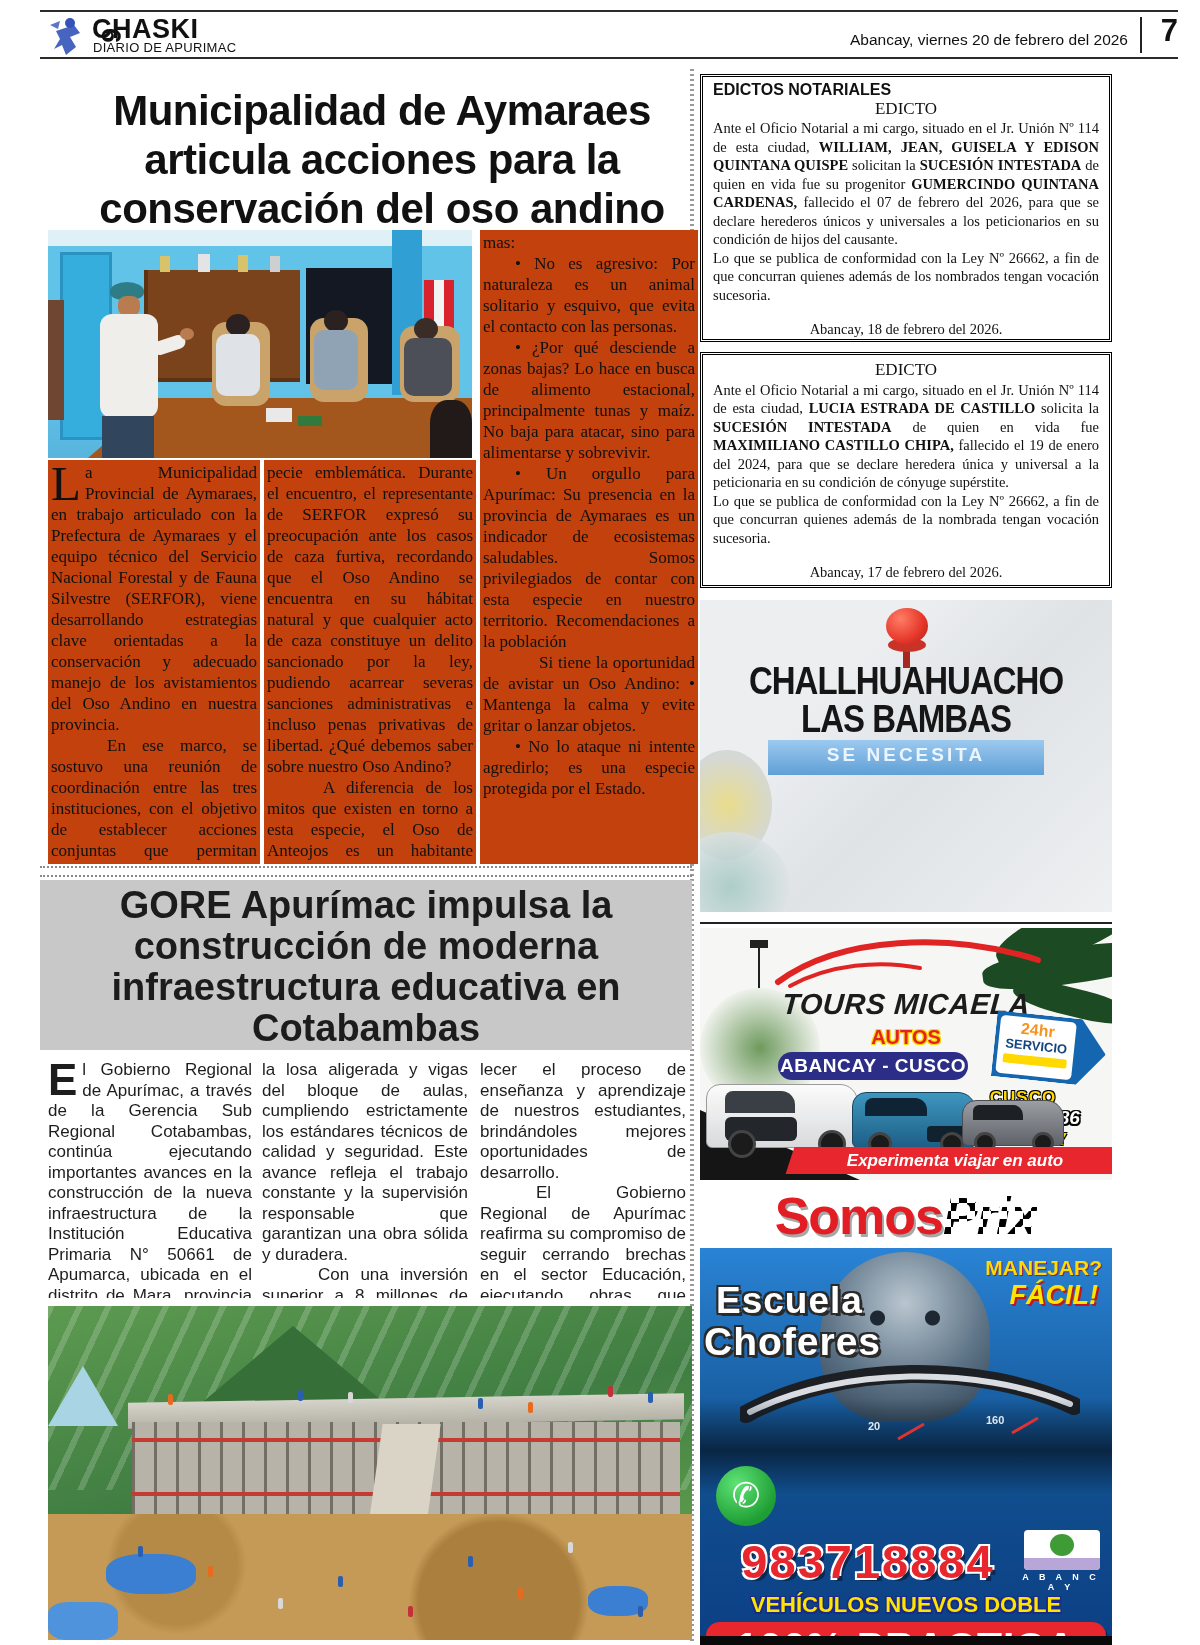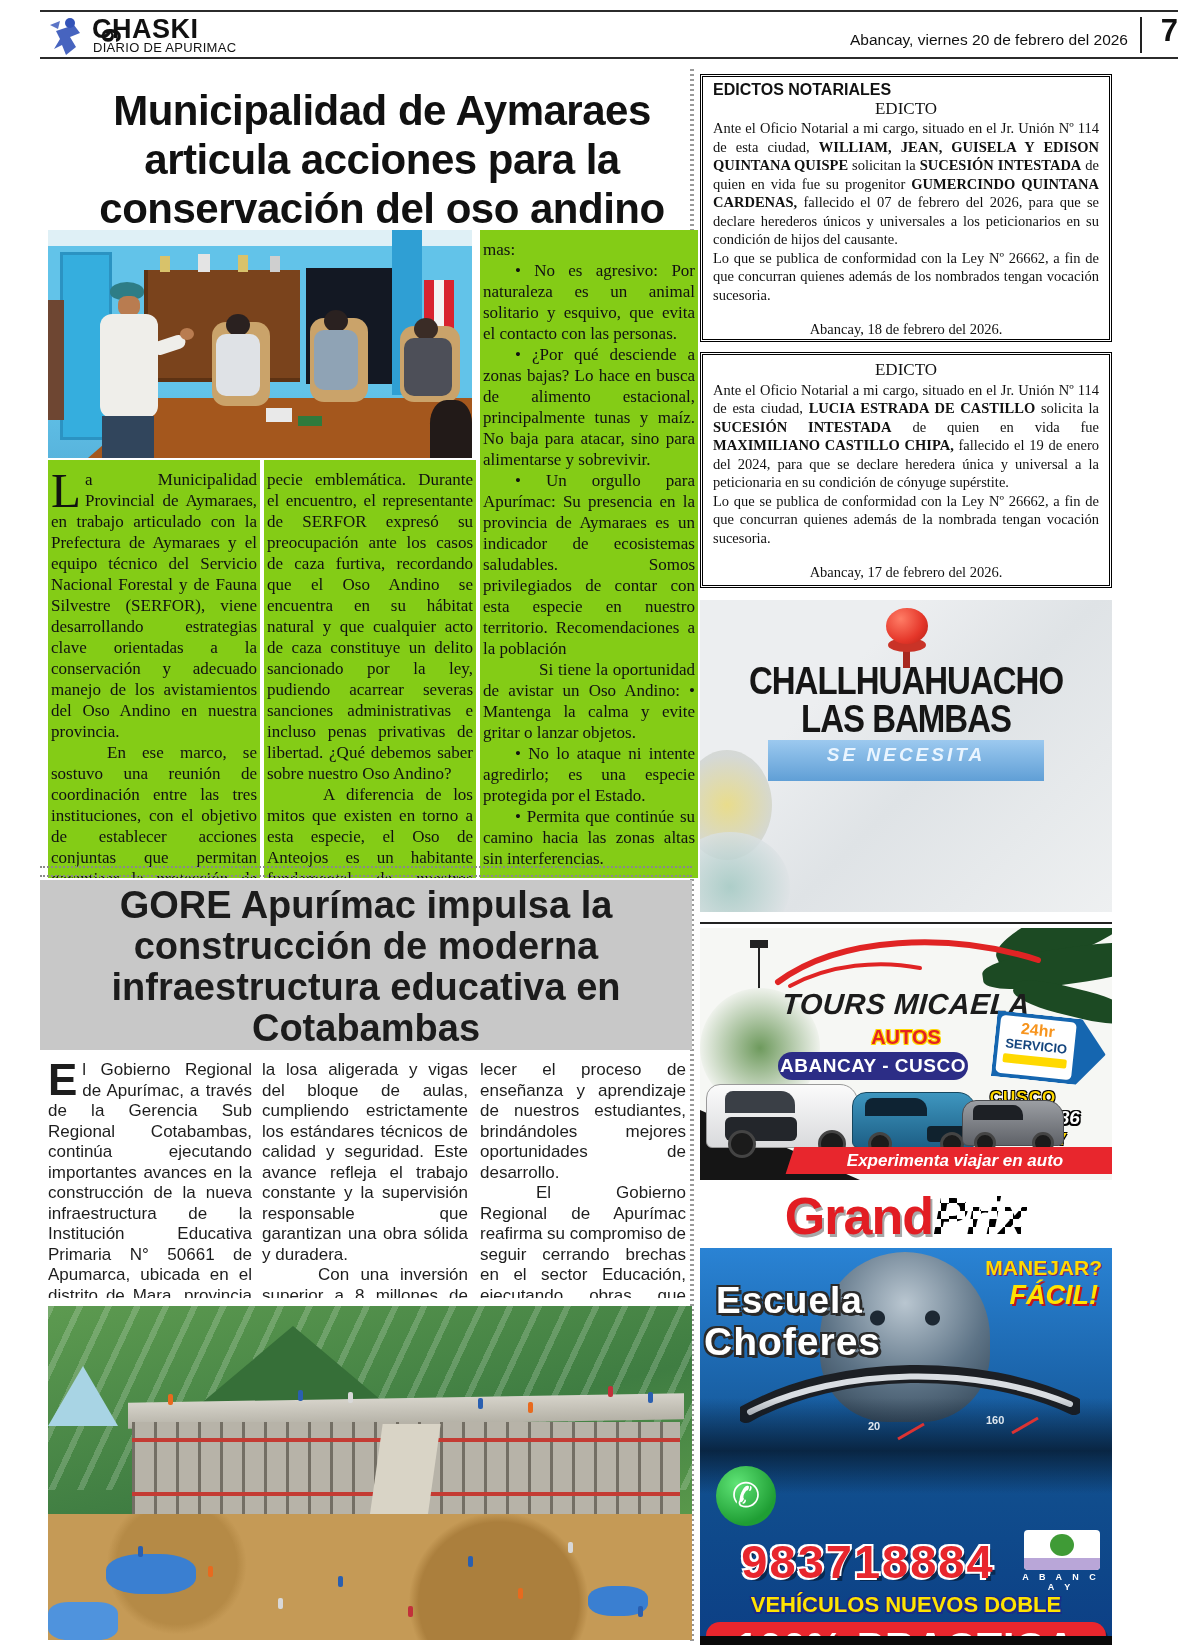--- a/index.html
+++ b/index.html
@@ -19,21 +19,21 @@
   #vdivider{position:absolute;left:690px;top:66px;width:4px;height:1575px;
     background:repeating-linear-gradient(0deg,#9a9a9a 0 2px,#fff 2px 5px);}
   #leftcol{position:absolute;left:40px;top:64px;width:652px;height:1578px;}
   #rightcol{position:absolute;left:700px;top:64px;width:412px;height:1581px;}
   
   #a1-head{position:absolute;left:0;top:6px;width:652px;text-align:center;
     font-size:42px;line-height:49px;font-weight:900;letter-spacing:-.5px;}
   .photo1{position:absolute;left:8px;top:166px;width:424px;height:228px;overflow:hidden;
     background:linear-gradient(180deg,#dff0f6 0 16px,#62c3e9 16px 70%,#58b4dd);}
   .serifcol{position:absolute;font-family:"Liberation Serif",serif;font-size:17px;line-height:21px;
-    text-align:justify;background:#84cc16;overflow:hidden;padding:9px 3px;}
+    text-align:justify;background:#c2410c;overflow:hidden;padding:2px 3px;}
   .serifcol p{margin:0;}
   .indent{text-indent:56px;}
   .bindent{text-indent:32px;}
   .dropcap{float:left;font-size:49px;line-height:40px;padding:2px 4px 0 0;font-family:"Liberation Serif",serif;}
   #a1-c1{left:8px;top:396px;width:206px;height:400px;}
   #a1-c2{left:224px;top:396px;width:206px;height:400px;}
   #a1-c3{left:440px;top:166px;width:212px;height:630px;}
   
   #hdivider{position:absolute;left:0;top:802px;width:652px;height:7px;
     border-top:2px dotted #8a8a8a;border-bottom:2px dotted #8a8a8a;}
@@ -68,22 +68,22 @@
   #ad-challhua .blob-y{position:absolute;left:-18px;top:150px;width:90px;height:110px;border-radius:50%;
     background:radial-gradient(circle,#e8d873,#cfd3cf 70%);opacity:.8;}
   #ad-challhua .blob-t{position:absolute;left:-30px;bottom:-30px;width:120px;height:110px;border-radius:50%;
     background:radial-gradient(circle,#9fc7c0,#dfe3e6 75%);opacity:.8;}
   .pin-stem{position:absolute;left:203px;top:46px;width:7px;height:22px;background:#a8281f;}
   .pin-mid{position:absolute;left:188px;top:38px;width:38px;height:14px;border-radius:50%;background:#c93327;}
   .pin-head{position:absolute;left:186px;top:8px;width:42px;height:36px;border-radius:50%;
     background:radial-gradient(circle at 35% 30%,#ff7d66,#e5372a 60%,#b31f14);}
   .ch-t{position:absolute;left:0;width:412px;text-align:center;font-weight:900;color:#161616;
     font-size:33px;letter-spacing:-1px;transform:scaleY(1.15);}
-  #ch-band{position:absolute;left:68px;top:140px;width:276px;height:41px;
-    background:linear-gradient(180deg,#9cc9ef,#609fd6);font-style:italic;}
+  #ch-band{position:absolute;left:68px;top:140px;width:276px;height:35px;
+    background:linear-gradient(180deg,#9cc9ef,#609fd6);}
   #ch-band span{display:block;text-align:center;font-size:19px;font-weight:700;color:#eaf5ff;
     letter-spacing:3px;line-height:29px;}
   #ch-body{position:absolute;left:28px;top:176px;width:356px;text-align:center;
     font-size:22px;line-height:28px;font-weight:700;color:#3b3b40;}
   
   #rule-tours{position:absolute;left:0;top:858px;width:412px;height:2px;background:#222;}
   #ad-tours{position:absolute;left:0;top:864px;width:412px;height:252px;overflow:hidden;background:#f6f7f4;}
   .palm{position:absolute;background:#1c4a23;border-radius:40%;}
   .lamp{position:absolute;left:58px;top:16px;width:2px;height:84px;background:#222;}
   .lamp:before{content:"";position:absolute;left:-8px;top:-4px;width:18px;height:8px;background:#222;}
@@ -236,21 +236,20 @@
       <p>pecie emblemática. Durante el encuentro, el representante de SERFOR expresó su preocupación ante los casos de caza furtiva, recordando que el Oso Andino se encuentra en su hábitat natural y que cualquier acto de caza constituye un delito sancionado por la ley, pudiendo acarrear severas sanciones administrativas e incluso penas privativas de libertad. ¿Qué debemos saber sobre nuestro Oso Andino?</p>
       <p class="indent">A diferencia de los mitos que existen en torno a esta especie, el Oso de Anteojos es un habitante fundamental de nuestros ecosiste-</p>
     </div>
     <div class="serifcol" id="a1-c3">
       <p>mas:</p>
       <p class="bindent">•  No es agresivo: Por naturaleza es un animal solitario y esquivo, que evita el contacto con las personas.</p>
       <p class="bindent">•  ¿Por qué desciende a zonas bajas? Lo hace en busca de alimento estacional, principalmente tunas y maíz. No baja para atacar, sino para alimentarse y sobrevivir.</p>
       <p class="bindent">•  Un orgullo para Apurímac: Su presencia en la provincia de Aymaraes es un indicador de ecosistemas saludables. Somos privilegiados de contar con esta especie en nuestro territorio. Recomendaciones a la población</p>
       <p class="indent">Si tiene la oportunidad de avistar un Oso Andino: • Mantenga la calma y evite gritar o lanzar objetos.</p>
       <p class="bindent">• No lo ataque ni intente agredirlo; es una especie protegida por el Estado.</p>
-      <p class="bindent">• Permita que continúe su camino hacia las zonas altas sin interferencias.</p>
     </div>
 
     <div id="hdivider"></div>
 
     <div id="a2-headbox">
       <h2 id="a2-head">GORE Apurímac impulsa la construcción de moderna infraestructura educativa en Cotabambas</h2>
     </div>
     <div class="sanscol" id="a2-c1">
       <p><span class="dropcap2">E</span><span>l Gobierno Regional de Apurímac, a través de la Gerencia Sub Regional Cotabambas, continúa ejecutando importantes avances en la construcción de la nueva infraestructura de la Institución Educativa Primaria N° 50661 de Apumarca, ubicada en el distrito de Mara, provincia de Cotabambas.</span></p>
 
@@ -387,21 +386,21 @@
       </div>
       <div class="wheel" style="left:274px;top:204px;width:16px;height:16px;"></div>
       <div class="wheel" style="left:332px;top:204px;width:16px;height:16px;"></div>
       <div id="tours-slogan">
           <span>Experimenta viajar en auto</span>
         </div>
     </div>
 
     <div id="ad-gp">
       <div id="gp-head">
-        <span id="gp-grand">Grand</span><span id="gp-prix">Prix</span>
+        <span id="gp-grand">Somos</span><span id="gp-prix">Prix</span>
       </div>
       <div id="gp-blue">
         <div id="gp-face"></div>
         <div id="gp-eyes"></div>
         <div id="gp-wheel">
           <svg width="340" height="90" viewBox="0 0 340 90">
             <path d="M6,70 C100,18 240,18 334,62" fill="none" stroke="#1c1f24" stroke-width="18" stroke-linecap="round"></path>
             <path d="M10,68 C102,22 238,22 330,60" fill="none" stroke="#d9dde2" stroke-width="6" stroke-linecap="round"></path>
           </svg>
         </div>

